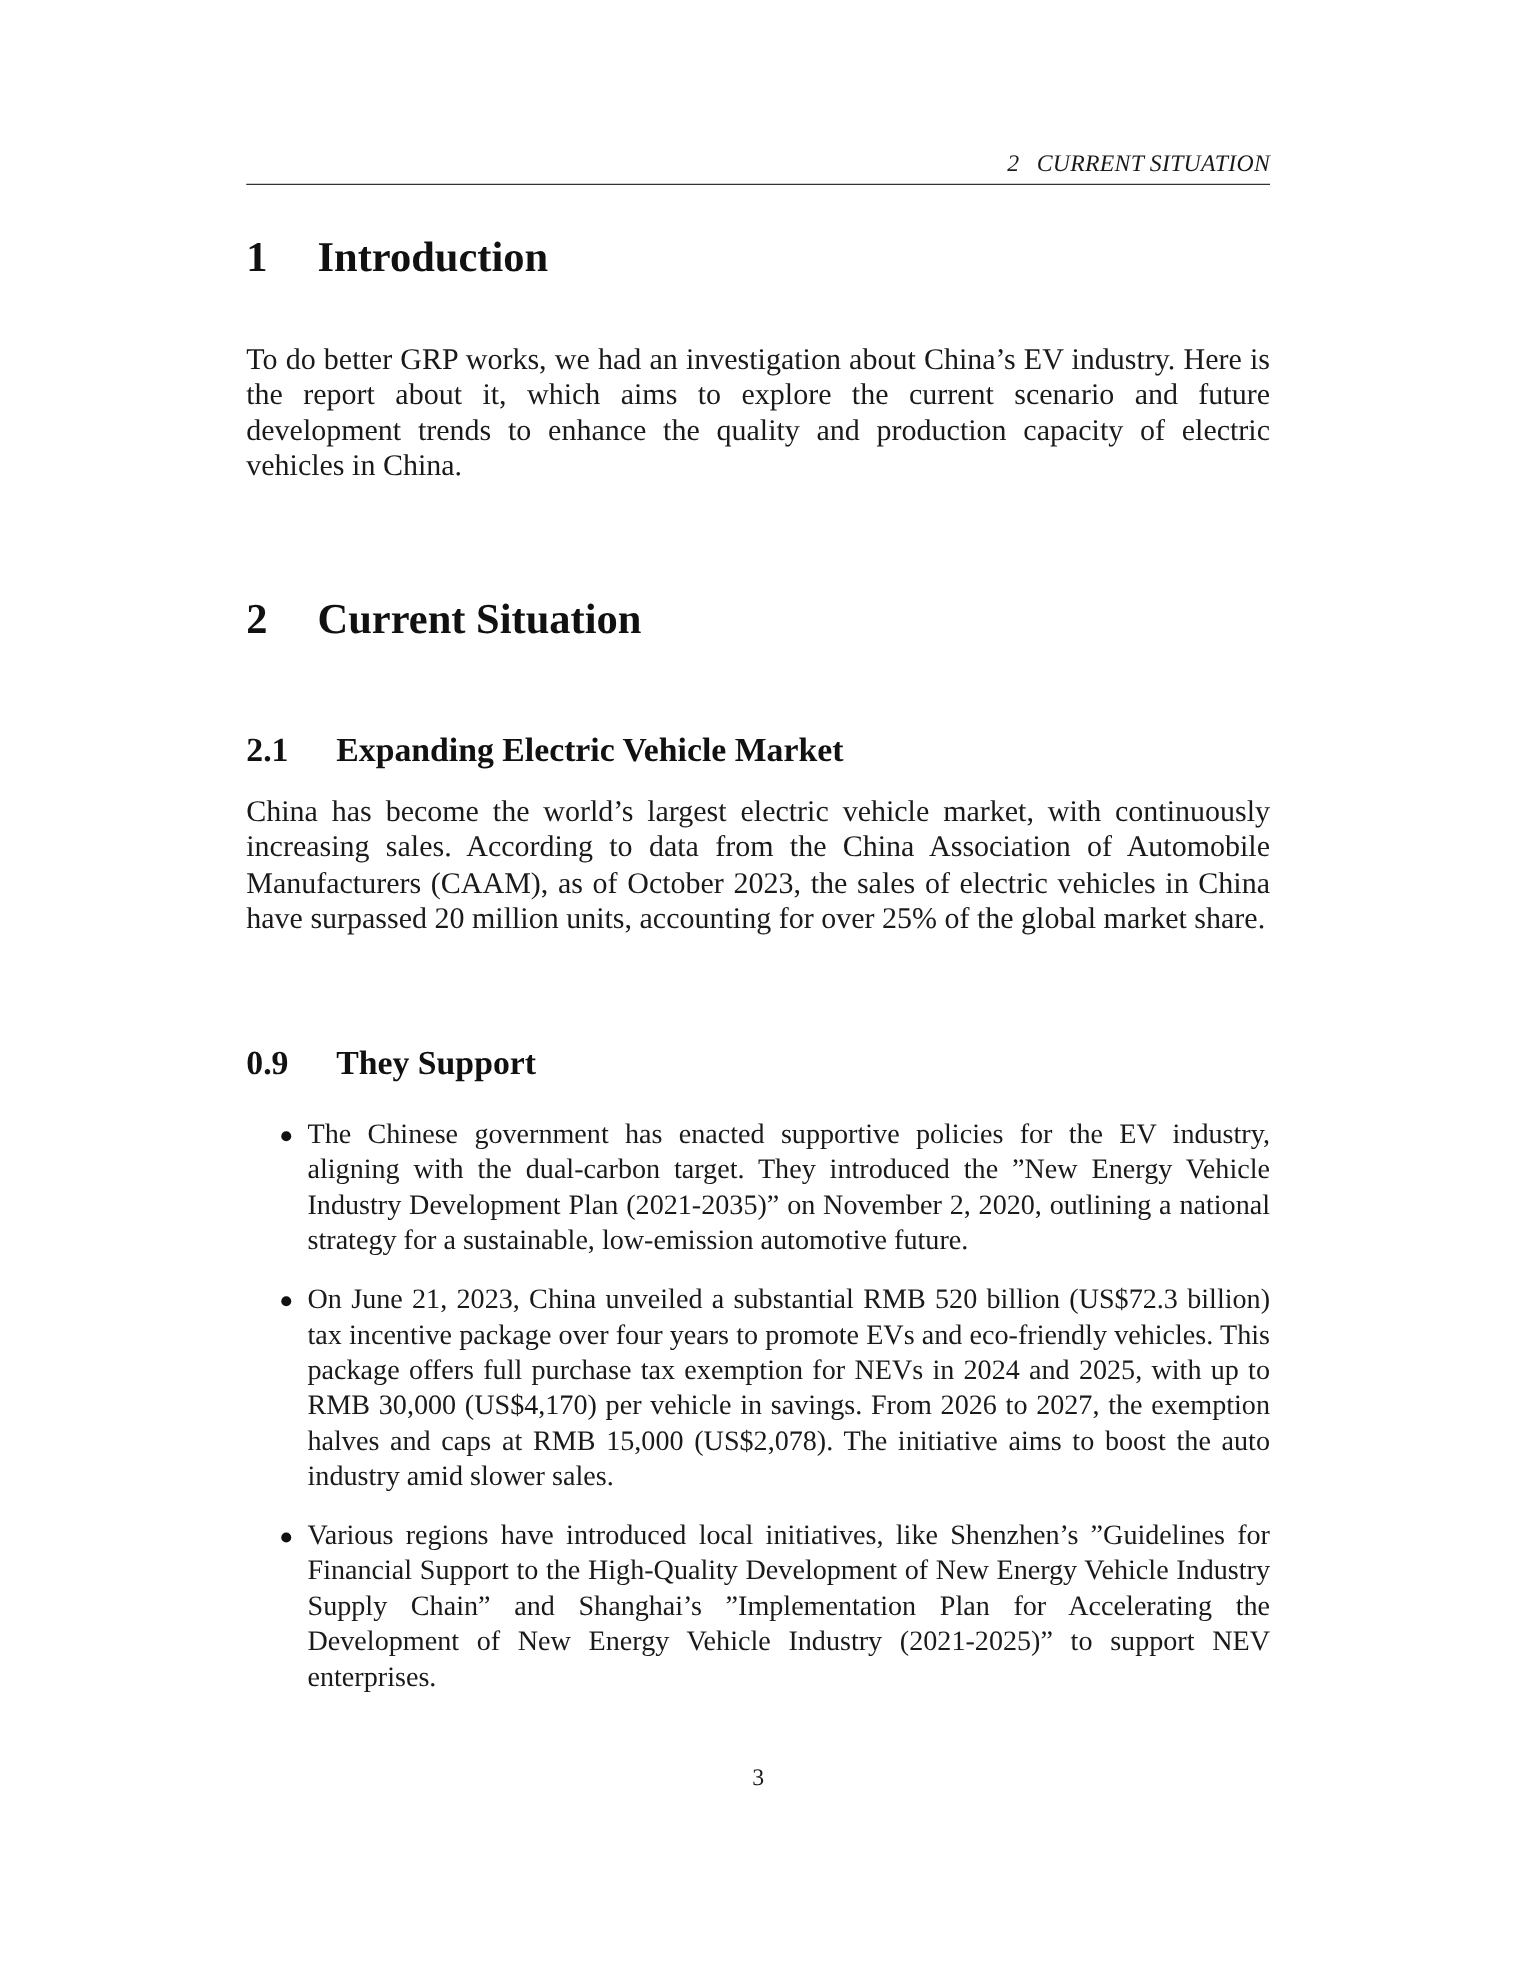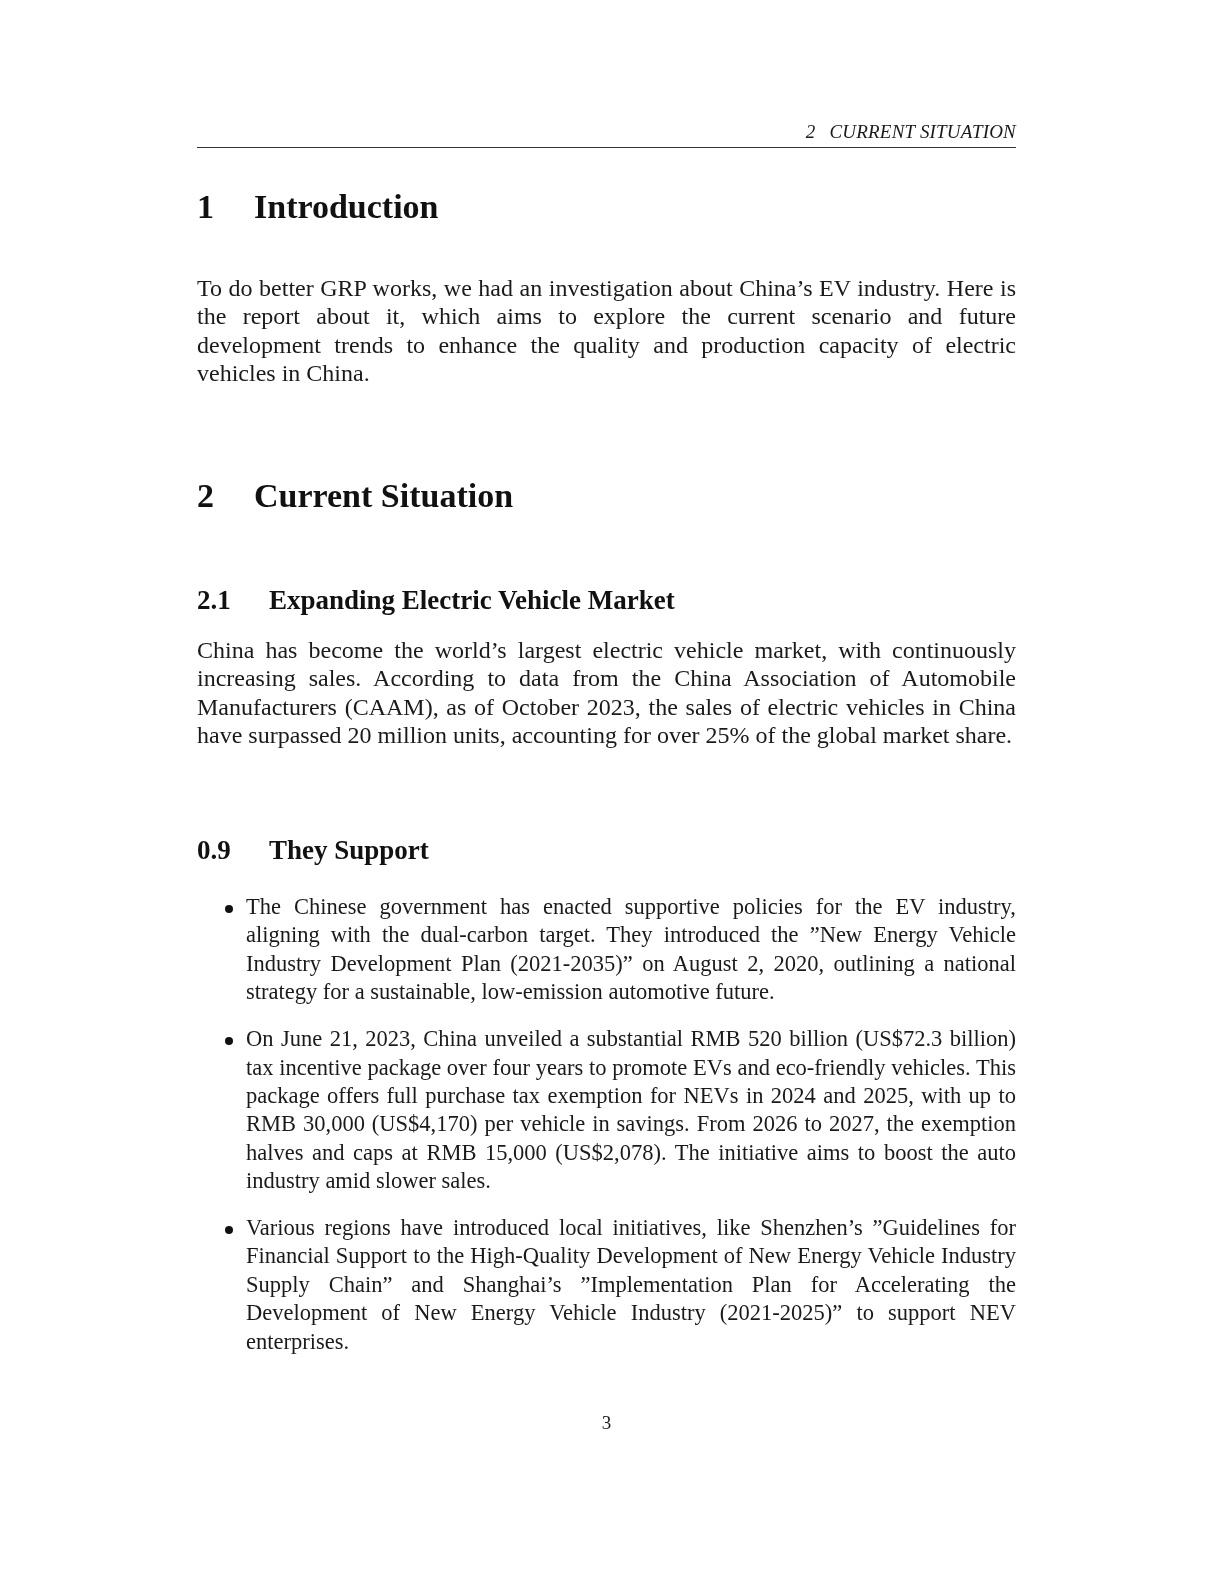--- a/index.html
+++ b/index.html
@@ -121,21 +121,21 @@
 
   <p class="para" style="top:636px;">China has become the world’s largest electric vehicle market, with continuously increasing sales.  According to data from the China Association of Automobile Manufacturers (CAAM), as of October 2023, the sales of electric vehicles in China have surpassed 20 million units, accounting for over 25% of the global market share.</p>
 
   <h2 style="top:835px;">
     <span class="secnum">0.9</span><span>They Support</span>
   </h2>
 
   <ul class="bullets">
     <li>
       <span class="bullet"></span>
-      <span>The Chinese government has enacted supportive policies for the EV industry, aligning with the dual-carbon target.  They introduced the ”New Energy Vehicle Industry Development Plan (2021-2035)” on August 2, 2020, outlining a national strategy for a sustainable, low-emission automotive future.</span>
+      <span>The Chinese government has enacted supportive policies for the EV industry, aligning with the dual-carbon target.  They introduced the ”New Energy Vehicle Industry Development Plan (2021-2035)” on November 2, 2020, outlining a national strategy for a sustainable, low-emission automotive future.</span>
     </li>
     <li>
       <span class="bullet"></span>
       <span>On June 21, 2023, China unveiled a substantial RMB 520 billion (US$72.3 billion) tax incentive package over four years to promote EVs and eco-friendly vehicles.  This package offers full purchase tax exemption for NEVs in 2024 and 2025, with up to RMB 30,000 (US$4,170) per vehicle in savings.  From 2026 to 2027, the exemption halves and caps at RMB 15,000 (US$2,078). The initiative aims to boost the auto industry amid slower sales.</span>
     </li>
     <li>
       <span class="bullet"></span>
       <span>Various regions have introduced local initiatives, like Shenzhen’s ”Guidelines for Financial Support to the High-Quality Development of New Energy Vehicle Industry Supply Chain” and Shanghai’s ”Implementation Plan for Accelerating the Development of New Energy Vehicle Industry (2021-2025)” to support NEV enterprises.</span>
     </li>
   </ul>

